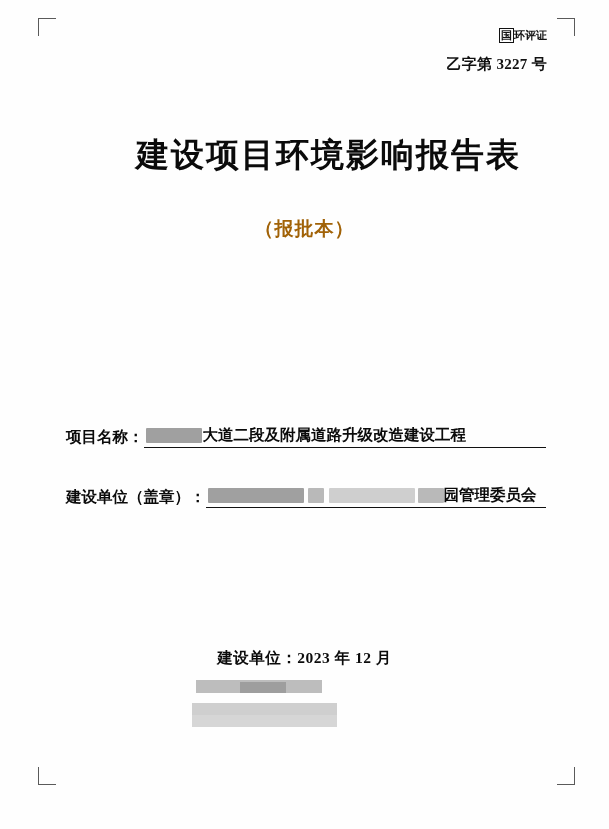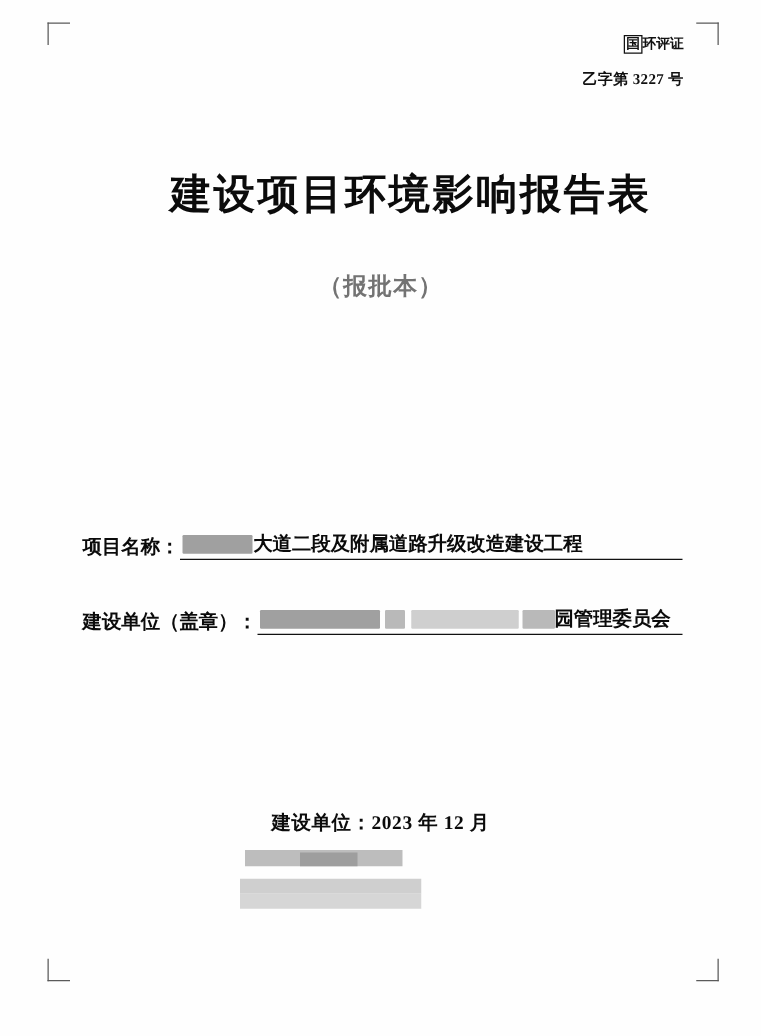--- a/index.html
+++ b/index.html
@@ -67,21 +67,21 @@
     border: 1.2px solid #111;
     padding: 0px 1px;
     display: inline-block;
     margin-right: 0px;
   }
   .cert-no {
     position: absolute;
     right: 62px;
     top: 55px;
     font-family: "Liberation Serif", serif;
-    font-size: 12px;
+    font-size: 15px;
     font-weight: bold;
     letter-spacing: 0.3px;
     color: #111;
   }
 
   
   .main-title {
     position: absolute;
     left: 0;
     right: 0;
@@ -98,21 +98,21 @@
   .sub-title {
     position: absolute;
     left: 0;
     right: 0;
     top: 216px;
     text-align: center;
     font-family: "Liberation Serif", serif;
     font-size: 19px;
     font-weight: bold;
     letter-spacing: 1px;
-    color: #737373;
+    color: #a16207;
   }
 
   
   .field {
     position: absolute;
     font-family: "Liberation Serif", serif;
     font-size: 15.5px;
     font-weight: bold;
     color: #0b0b0b;
     white-space: nowrap;

